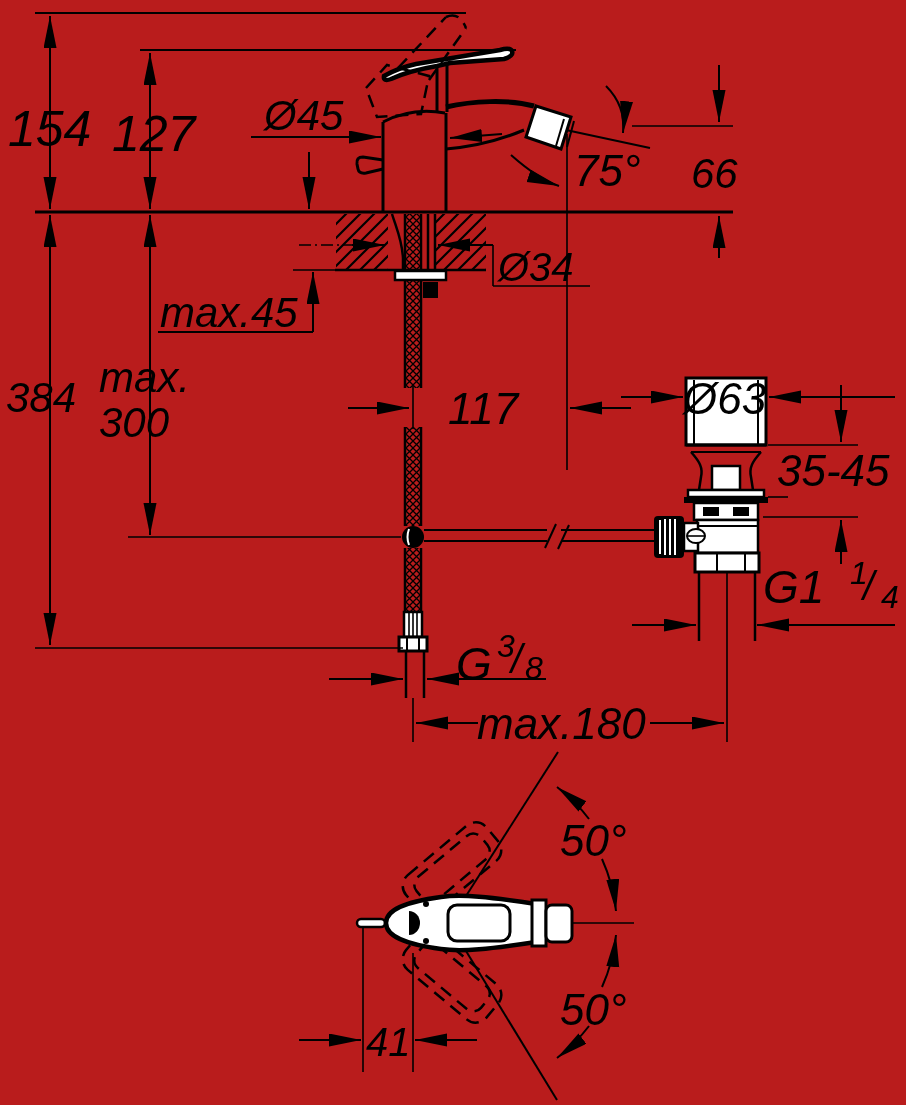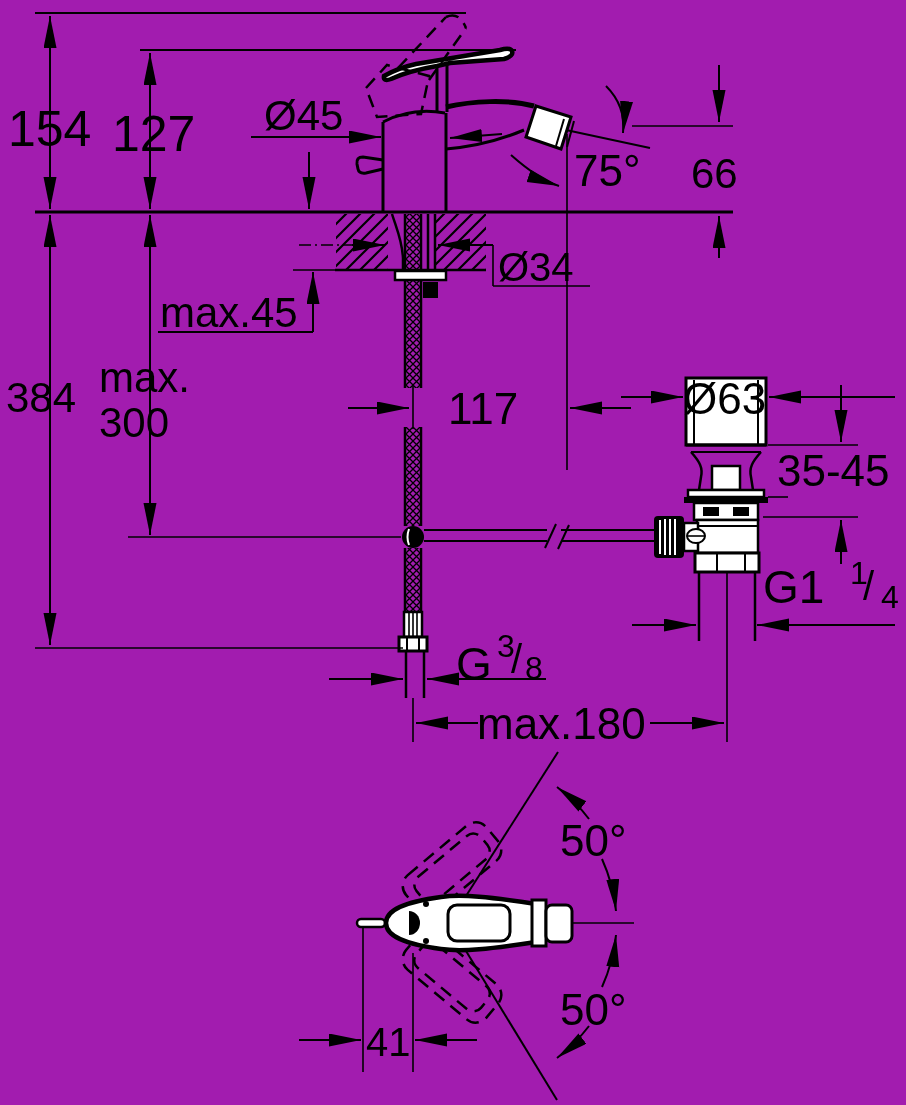--- a/index.html
+++ b/index.html
@@ -1,16 +1,16 @@
 <!DOCTYPE html>
 <html><head>
 <meta charset="utf-8">
 <style>
   html,body{margin:0;padding:0;background:#ffffff;}
-  #stage{position:relative;width:906px;height:1105px;background:#a21caf;overflow:hidden;}
+  #stage{position:relative;width:906px;height:1105px;background:#b91c1c;overflow:hidden;font-style:italic;}
   svg{position:absolute;left:0;top:0;}
   text{fill:#000;font-family:"Liberation Sans","DejaVu Sans",sans-serif;}
   .t{stroke:#000;stroke-width:1.6;fill:none;}
   .d{stroke:#000;stroke-width:2;fill:none;}
   .m{stroke:#000;stroke-width:2.5;fill:none;}
   .o{stroke:#000;stroke-width:3;fill:none;}
   .h{stroke:#000;stroke-width:4.5;fill:none;}
   .x{stroke:#000;stroke-width:5;fill:none;}
   .wfill{fill:#ffffff;}
   .dash{stroke-dasharray:13 8;}

